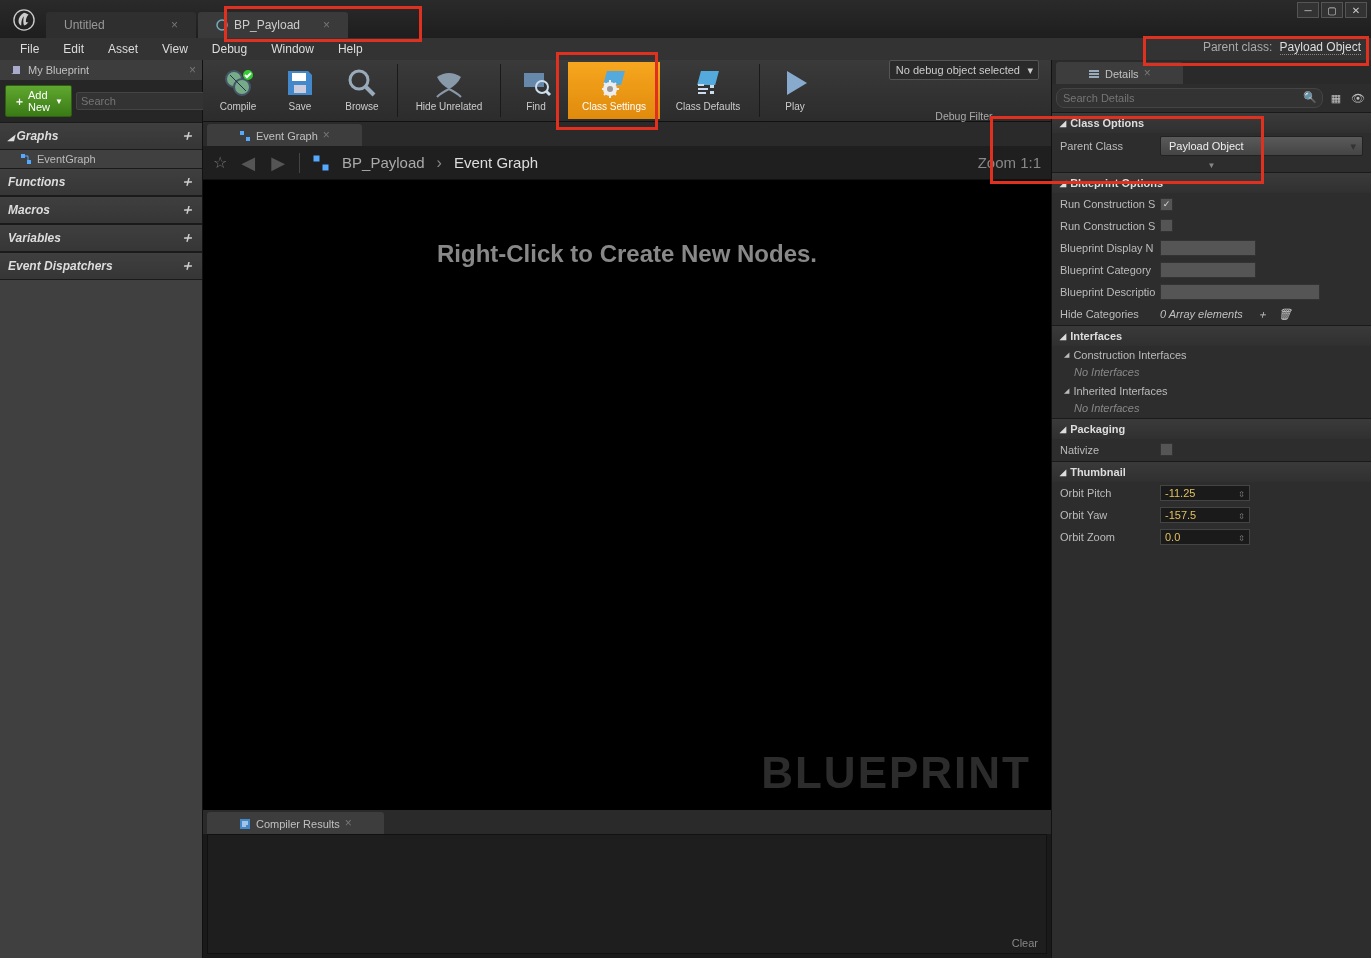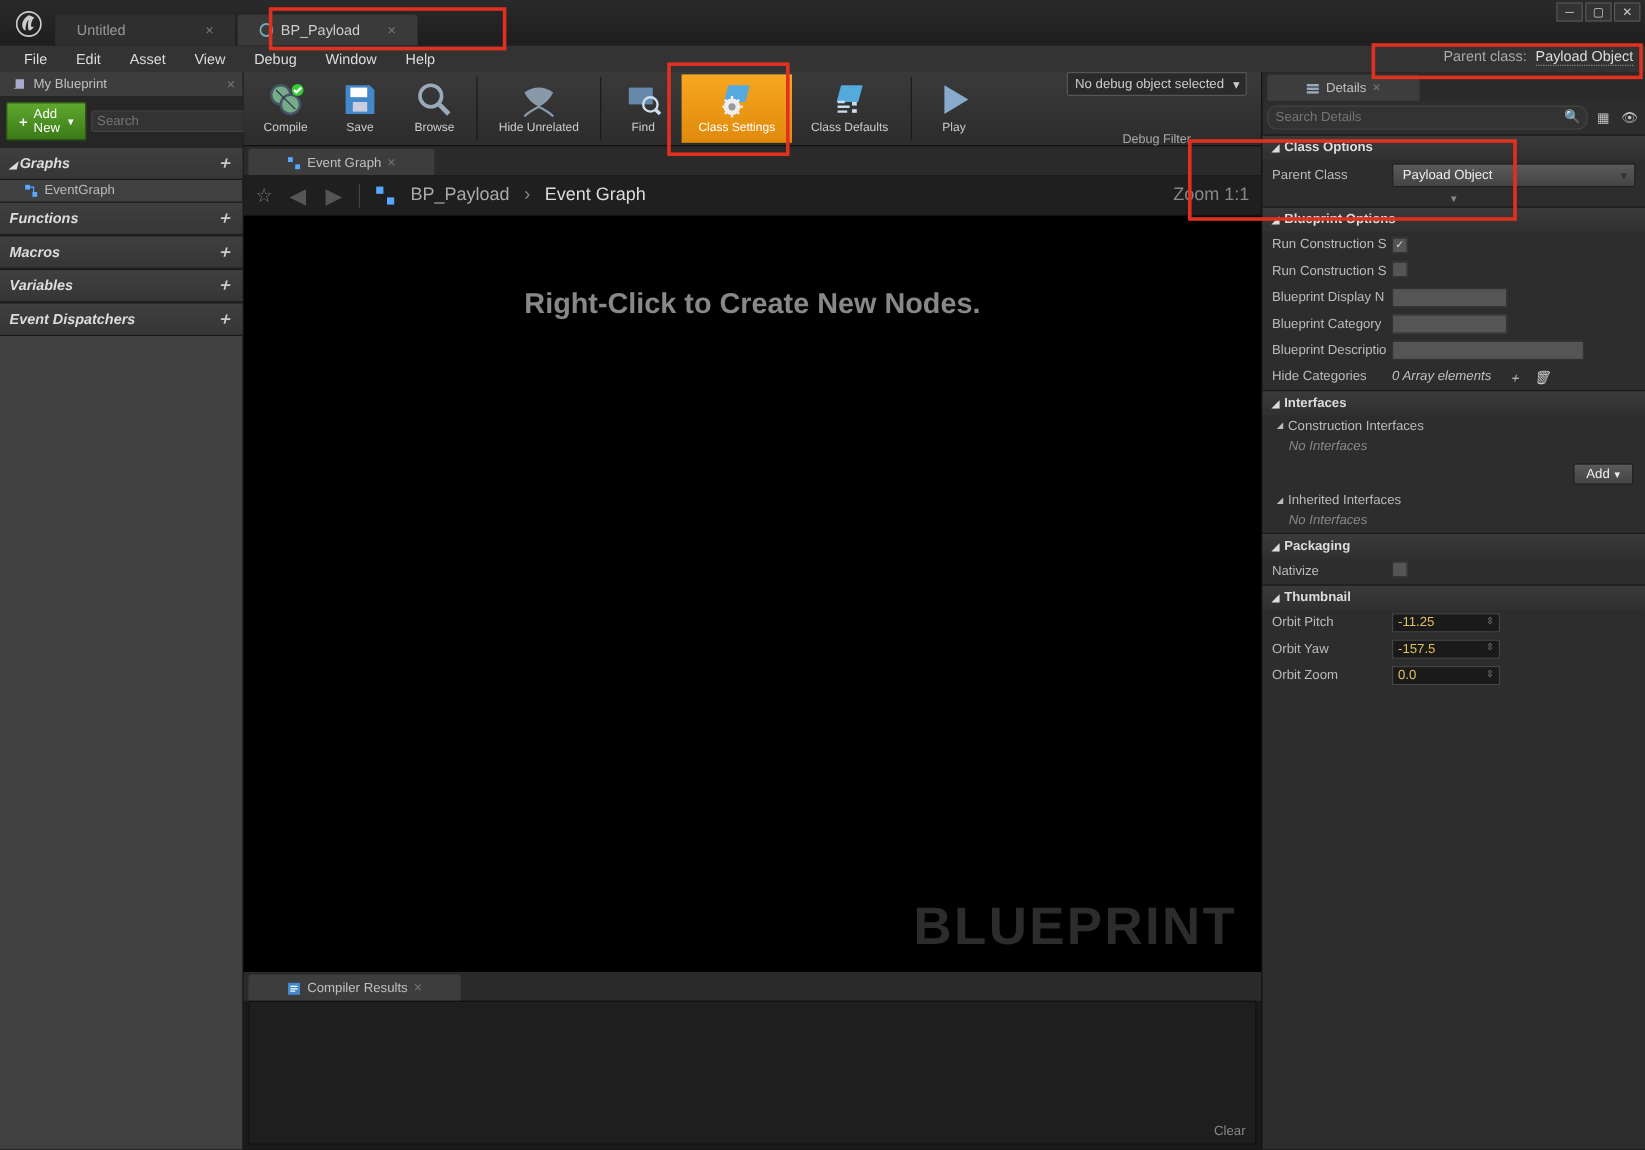--- a/index.html
+++ b/index.html
@@ -62,21 +62,21 @@
 .cat-head { background: linear-gradient(#3a3a3a,#303030); padding: 4px 8px; font-weight: bold; color: #ddd; display: flex; align-items: center; gap: 4px; border-top:1px solid #1a1a1a;}
 .cat-head .tri{font-size:8px;}
 .sub-head { padding: 3px 8px 3px 12px; color: #bbb; display:flex;align-items:center;gap:4px;font-style:normal;}
 .prop-row { display: flex; align-items: center; padding: 3px 8px; gap: 4px; min-height:22px;}
 .prop-label { width: 96px; color: #bbb; white-space: nowrap; overflow: hidden; font-size:11px;}
 .prop-value { flex: 1; }
 .dropdown-field { background: linear-gradient(#5a5a5a,#444); border: 1px solid #222; padding: 3px 18px 3px 8px; color: #eee; font-size: 11px; border-radius:2px; position:relative; cursor:pointer;}
 .dropdown-field:after{content:"▾"; position:absolute; right:6px; color:#333;}
 .checkbox { width: 13px; height: 13px; background: #555; border: 1px solid #333; display:inline-flex;align-items:center;justify-content:center;font-size:9px;color:#ddd;}
 .txt-field { background: #555; border: 1px solid #333; width: 96px; height: 16px;}
-.num-field { background: #1a1a1a; border: 1px solid #444; color:#e0c060; padding:1px 4px; width:90px; font-size:11px; display:flex; justify-content:space-between;align-items:flex-start;}
+.num-field { background: #1a1a1a; border: 1px solid #444; color:#e0c060; padding:1px 4px; width:90px; font-size:11px; display:flex; justify-content:space-between;align-items:flex-end;}
 .num-field .grip{color:#888;font-size:8px;}
 .italic-note { font-style: italic; color: #888; padding: 2px 8px 4px 22px; font-size:11px;}
 .add-btn-sm { background: linear-gradient(#5a5a5a,#444); border: 1px solid #222; padding: 2px 10px; color: #eee; font-size: 11px; cursor:pointer;border-radius:2px;position:relative;}
 .add-btn-sm:after{content:"▾"; margin-left:4px; font-size:9px;}
 .row-right{display:flex;justify-content:flex-end;padding:4px 10px;}
 .array-controls{display:flex;gap:10px;align-items:center;color:#ccc;}
 .expand-arrow-row{display:flex;justify-content:center;padding:2px;color:#888;font-size:8px;}
 .small-glyph{width:12px;height:12px;}
 </style>
 </head>
@@ -390,23 +390,20 @@
 
     <div class="cat-head">
         <span class="tri">◢</span>
         <span>Interfaces</span>
       </div>
     <div class="sub-head">
         <span class="tri" style="font-size:7px;">◢</span>
         <span>Construction Interfaces</span>
       </div>
     <div class="italic-note">No Interfaces</div>
-    <div class="row-right">
-        <div class="add-btn-sm">Add</div>
-      </div>
     <div class="sub-head">
         <span class="tri" style="font-size:7px;">◢</span>
         <span>Inherited Interfaces</span>
       </div>
     <div class="italic-note">No Interfaces</div>
 
     <div class="cat-head">
         <span class="tri">◢</span>
         <span>Packaging</span>
       </div>

